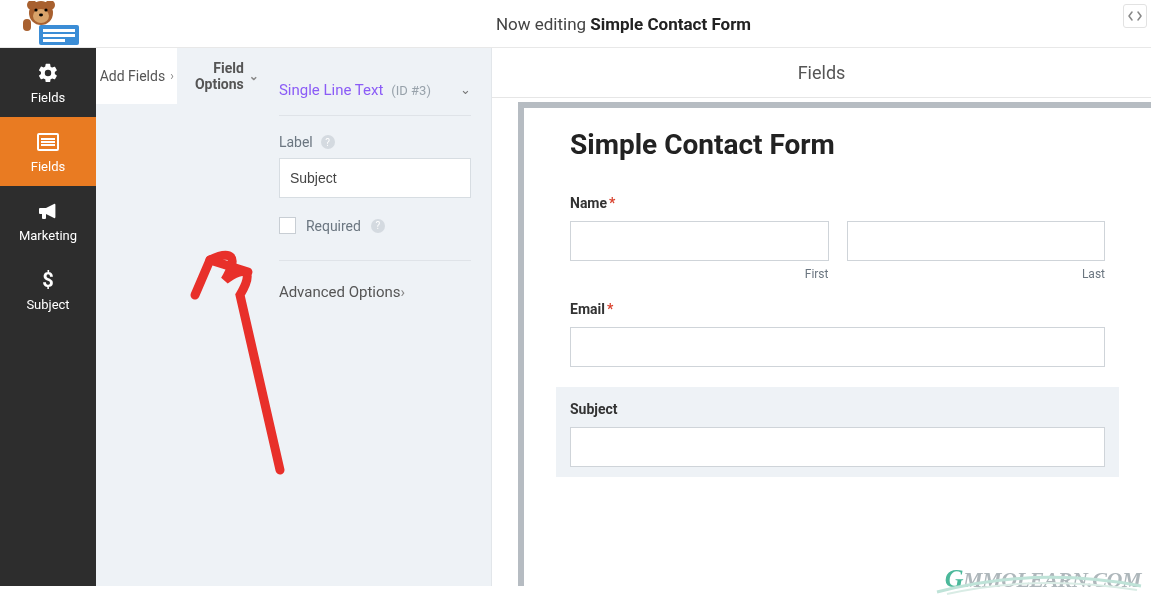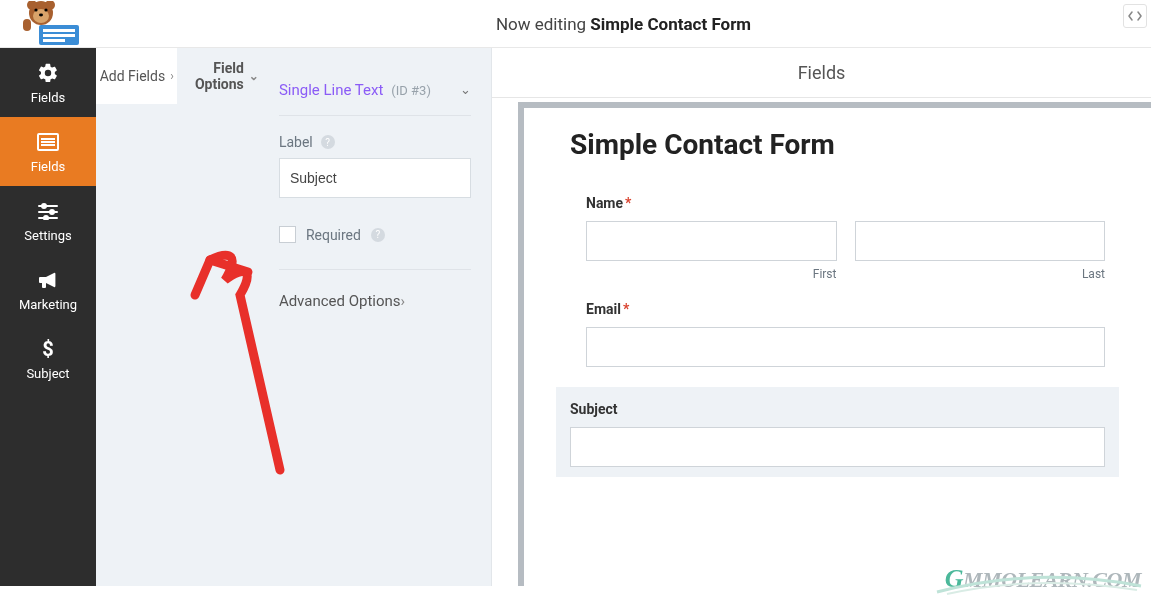--- a/index.html
+++ b/index.html
@@ -32,33 +32,33 @@
   .panel-body { padding: 24px 20px 0 20px; }
   .field-header { display:flex; align-items:center; justify-content:space-between; padding: 8px 0 16px; border-bottom: 1px solid #dfe3e8; margin-bottom: 18px; }
   .field-header .ftitle { font-size: 15px; color:#8b5cf6; }
   .field-header .fid { color: #98a2ab; font-size: 13px; margin-left: 4px; }
   .field-header .chev-down { color:#777; font-size:13px; }
 
   .opt-label { font-size: 14px; color:#6b7680; margin-bottom: 8px; display:flex; gap:8px; align-items:center; }
   .help-dot { width:14px; height:14px; border-radius:50%; background:#d4dae0; color:#fff; font-size:10px; display:flex;align-items:center;justify-content:center; }
   .text-input { width: 100%; height: 40px; border: 1px solid #d7dde2; background:#fff; padding: 8px 10px; font-size: 14px; color:#444; }
   .textarea-input { width: 100%; height: 80px; border: 1px solid #d7dde2; background:#fff; padding: 8px 10px; font-size: 14px; resize: both; }
-  .opt-block { margin-bottom: 24px; }
+  .opt-block { margin-bottom: 15px; }
   .req-row { display:flex; align-items:center; gap:10px; padding: 4px 0 26px; border-bottom: 1px solid #dfe3e8; }
   .req-row .cb { width:17px; height:17px; border:1px solid #c8ced4; background:#fff; }
   .req-row .lbl { color:#6b7680; font-size:14px; }
 
   .adv-row { display:flex; align-items:center; justify-content:flex-start; padding: 22px 0 18px; color:#555; font-size:15px; }
 
   
   .preview-col { flex:1; display:flex; flex-direction:column; background:#fff; }
   .preview-header { height: 56px; display:flex; align-items:center; justify-content:center; font-size:18px; color:#555; border-bottom:1px solid #e6e6e6; }
   .preview-frame { margin: 4px 0 0 26px; border-top: 6px solid #b6bcc2; border-left: 6px solid #b6bcc2; background:#fff; padding: 20px 46px 0 46px; height: 100%; overflow:hidden; }
   .form-title { font-size: 28px; font-weight:700; color:#222; margin-bottom: 34px; }
-  .field-wrap { margin-bottom: 20px; margin-left: 16px; }
+  .field-wrap { margin-bottom: 20px; }
   .f-label { font-size:14px; font-weight:700; color:#333; display:block; margin-bottom:10px; }
   .req-star { color:#d9432f; margin-left:2px; }
   .name-row { display:flex; gap:18px; }
   .name-col { flex:1; }
   .f-input { width:100%; height:40px; border:1px solid #cfd4d9; background:#fff; }
   .sub-lbl { font-size:12px; color:#6b7680; margin-top:6px; display:block;text-align:right; }
 
   .subject-wrap { background:#eef2f6; padding: 14px 14px 0 14px; margin: 10px -14px 10px -14px; }
   .subject-wrap .f-input-outer { background:#fff; height:40px; border:1px solid #cfd4d9; }
 
@@ -119,33 +119,20 @@
           <rect x="1" y="1" width="20" height="16" rx="1"></rect>
           <line x1="4" y1="6" x2="18" y2="6"></line>
             <line x1="4" y1="9" x2="18" y2="9"></line>
             <line x1="4" y1="12" x2="18" y2="12"></line>
         </svg>
       </span>
       <span>Fields</span>
     </div>
     <div class="nav-item">
       <span class="icon">
-        <svg width="22" height="18" viewBox="0 0 22 18" fill="none" stroke="#fff" stroke-width="2" stroke-linecap="round">
-          <line x1="2" y1="4" x2="20" y2="4"></line>
-            <circle cx="7" cy="4" r="2" fill="#fff"></circle>
-          <line x1="2" y1="10" x2="20" y2="10"></line>
-            <circle cx="15" cy="10" r="2" fill="#fff"></circle>
-          <line x1="2" y1="16" x2="20" y2="16"></line>
-            <circle cx="9" cy="16" r="2" fill="#fff"></circle>
-        </svg>
-      </span>
-      <span>Settings</span>
-    </div>
-    <div class="nav-item">
-      <span class="icon">
         <svg width="22" height="20" viewBox="0 0 22 20" fill="#fff">
             <path d="M2 8v4a1 1 0 0 0 1 1h2v4a1 1 0 0 0 1 1h2a1 1 0 0 0 1-1v-4l8 4a1 1 0 0 0 1.4-.9V3.9A1 1 0 0 0 17 3L9 7H3a1 1 0 0 0-1 1Z"></path>
           </svg>
       </span>
       <span>Marketing</span>
     </div>
     <div class="nav-item">
       <span class="icon">
         <svg width="16" height="22" viewBox="0 0 16 22" fill="#fff">
             <text x="8" y="18" font-size="20" font-weight="bold" text-anchor="middle" fill="#fff">$</text>

